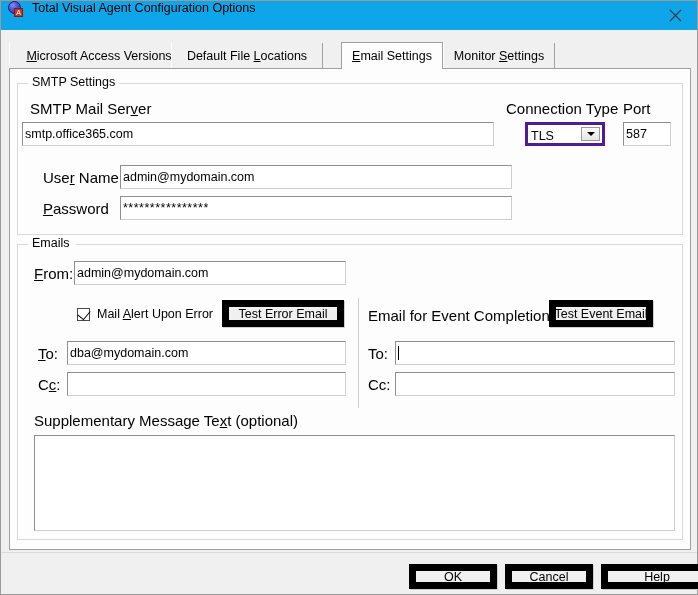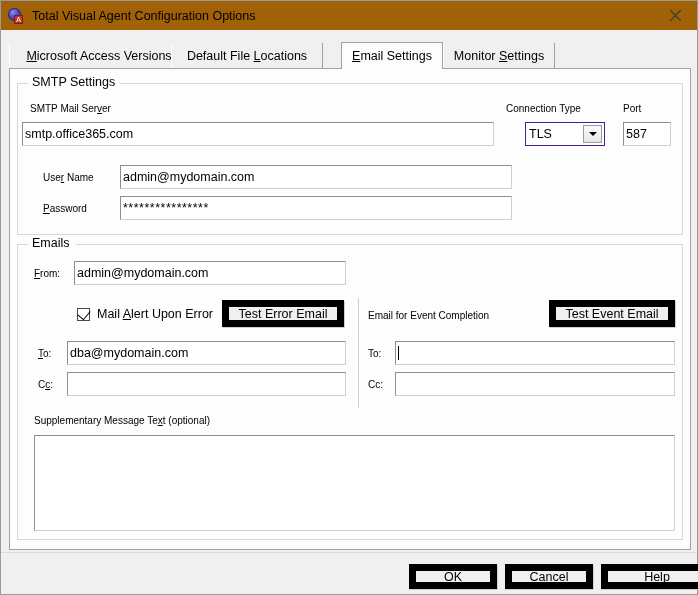--- a/index.html
+++ b/index.html
@@ -26,23 +26,22 @@
     border: 1px solid #9b9b9b;
     box-sizing: border-box;
   }
 
   
   #titlebar {
     position: absolute;
     left: 0; top: 0;
     width: 696px;
     height: 29px;
-    background: #a16207;
-    display: flex;
-    align-items: center;
+    background: #0ea5e9;
+    display: flex;
   }
   #app-icon {
     width: 16px; height: 16px;
     margin-left: 7px;
     position: relative;
     flex: none;
   }
   #app-icon .orb {
     position: absolute;
     left: 0; top: 0;
@@ -148,21 +147,21 @@
   }
   .group-line-right {
     position: absolute;
     top: 0; height: 1px;
     background: #d8d8d8;
   }
 
   
   .label {
     position: absolute;
-    font-size: 10px;
+    font-size: 15px;
     white-space: nowrap;
     line-height: 16px;
   }
 
   
   .field {
     position: absolute;
     box-sizing: border-box;
     background: #ffffff;
     border: 1px solid #cfcfcf;
@@ -187,23 +186,23 @@
     width: 1px;
     height: 14px;
     background: #000;
   }
 
   
   .combo {
     position: absolute;
     box-sizing: border-box;
     background: #ffffff;
-    border: 1px solid #4c1d95;
-    display: flex;
-    align-items: center;
+    border: 3px solid #4c1d95;
+    display: flex;
+    align-items: flex-end;
     font-size: 12.5px;
     padding-left: 3px;
   }
   .combo .combo-btn {
     position: absolute;
     right: 2px; top: 2px;
     width: 19px;
     bottom: 2px;
     background: linear-gradient(#fbfbfb, #e6e6e6);
     border: 1px solid #9a9a9a;
@@ -381,21 +380,21 @@
     <div class="label" style="left:28px; top:277px;"><u>T</u>o:</div>
 
     <div class="field" style="left:57px; top:272px; width:279px; height:24px;">dba@mydomain.com</div>
 
     <div class="label" style="left:28px; top:308px;">C<u>c</u>:</div>
 
     <div class="field" style="left:57px; top:303px; width:279px; height:24px;"></div>
 
     <div class="label" style="left:358px; top:239px;">Email for Event Completion</div>
 
-    <div class="btn" style="left:539px; top:231px; width:126px; height:27px;">Test Event Email</div>
+    <div class="btn" style="left:539px; top:231px; width:104px; height:27px;">Test Event Email</div>
 
     <div class="label" style="left:358px; top:277px;">To:</div>
 
     <div class="field focused" style="left:385px; top:272px; width:280px; height:24px;"></div>
 
     <div class="label" style="left:358px; top:308px;">Cc:</div>
 
     <div class="field" style="left:385px; top:303px; width:280px; height:24px;"></div>
 
     <div class="label" style="left:24px; top:344px;">Supplementary Message Te<u>x</u>t (optional)</div>

